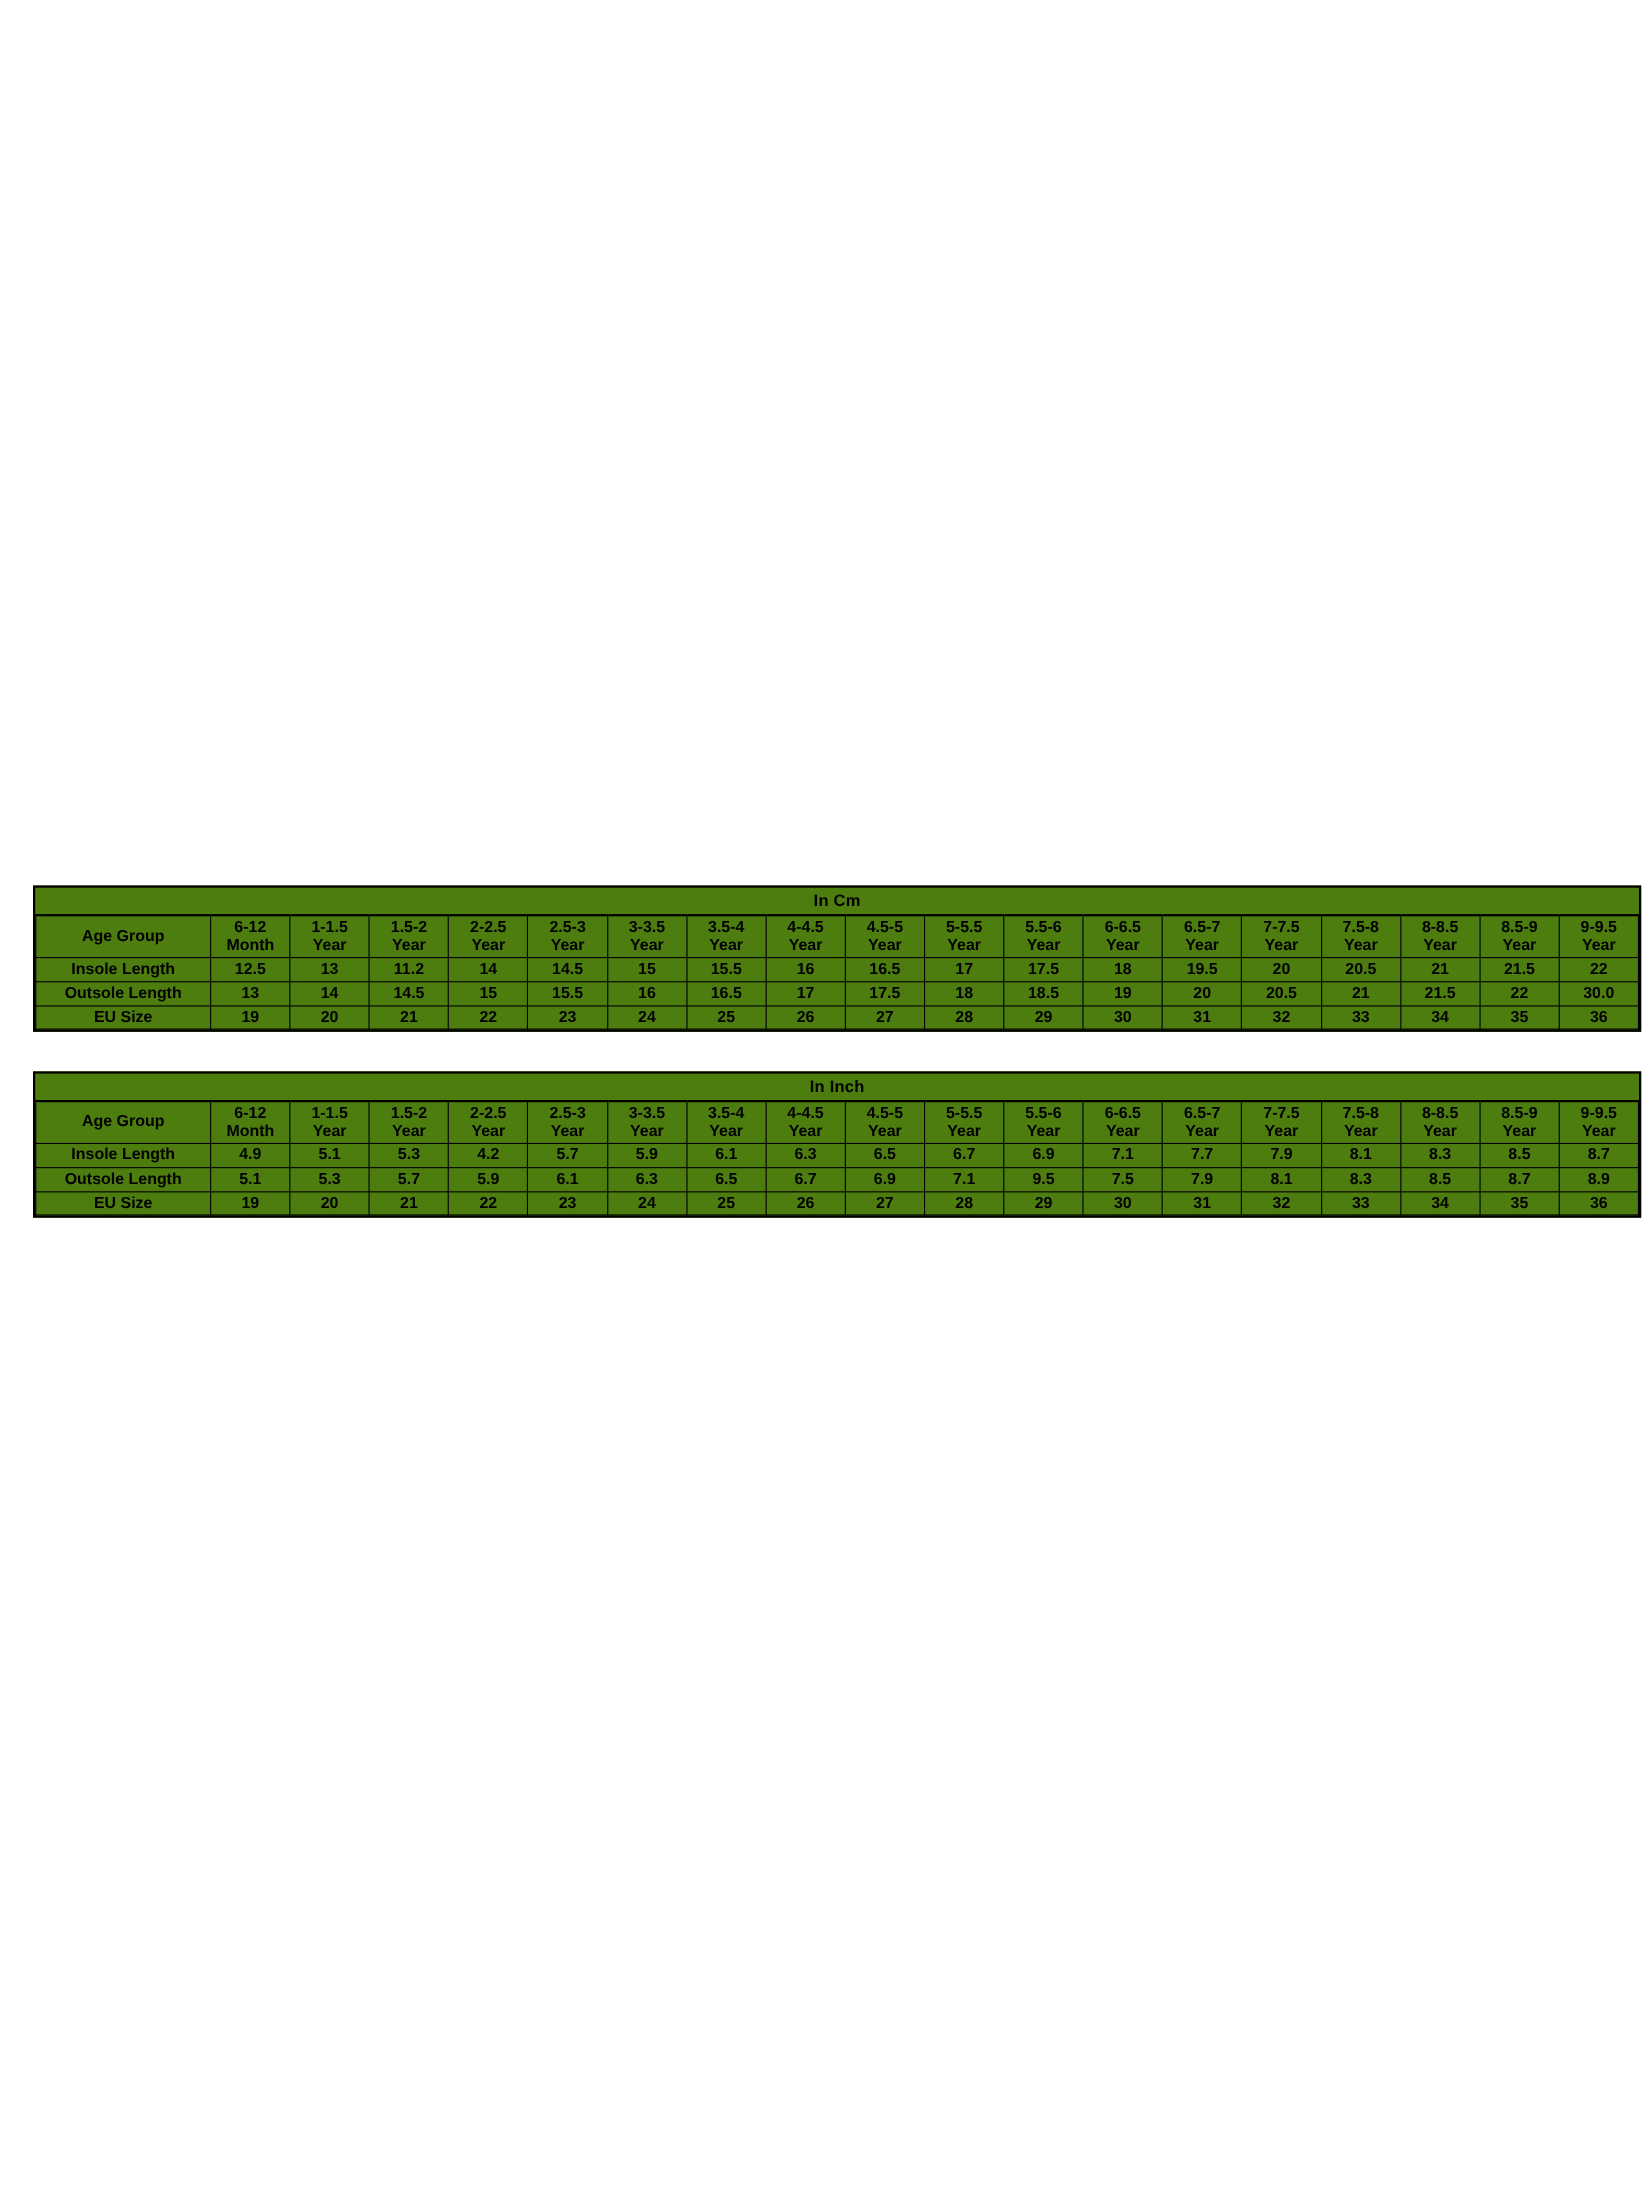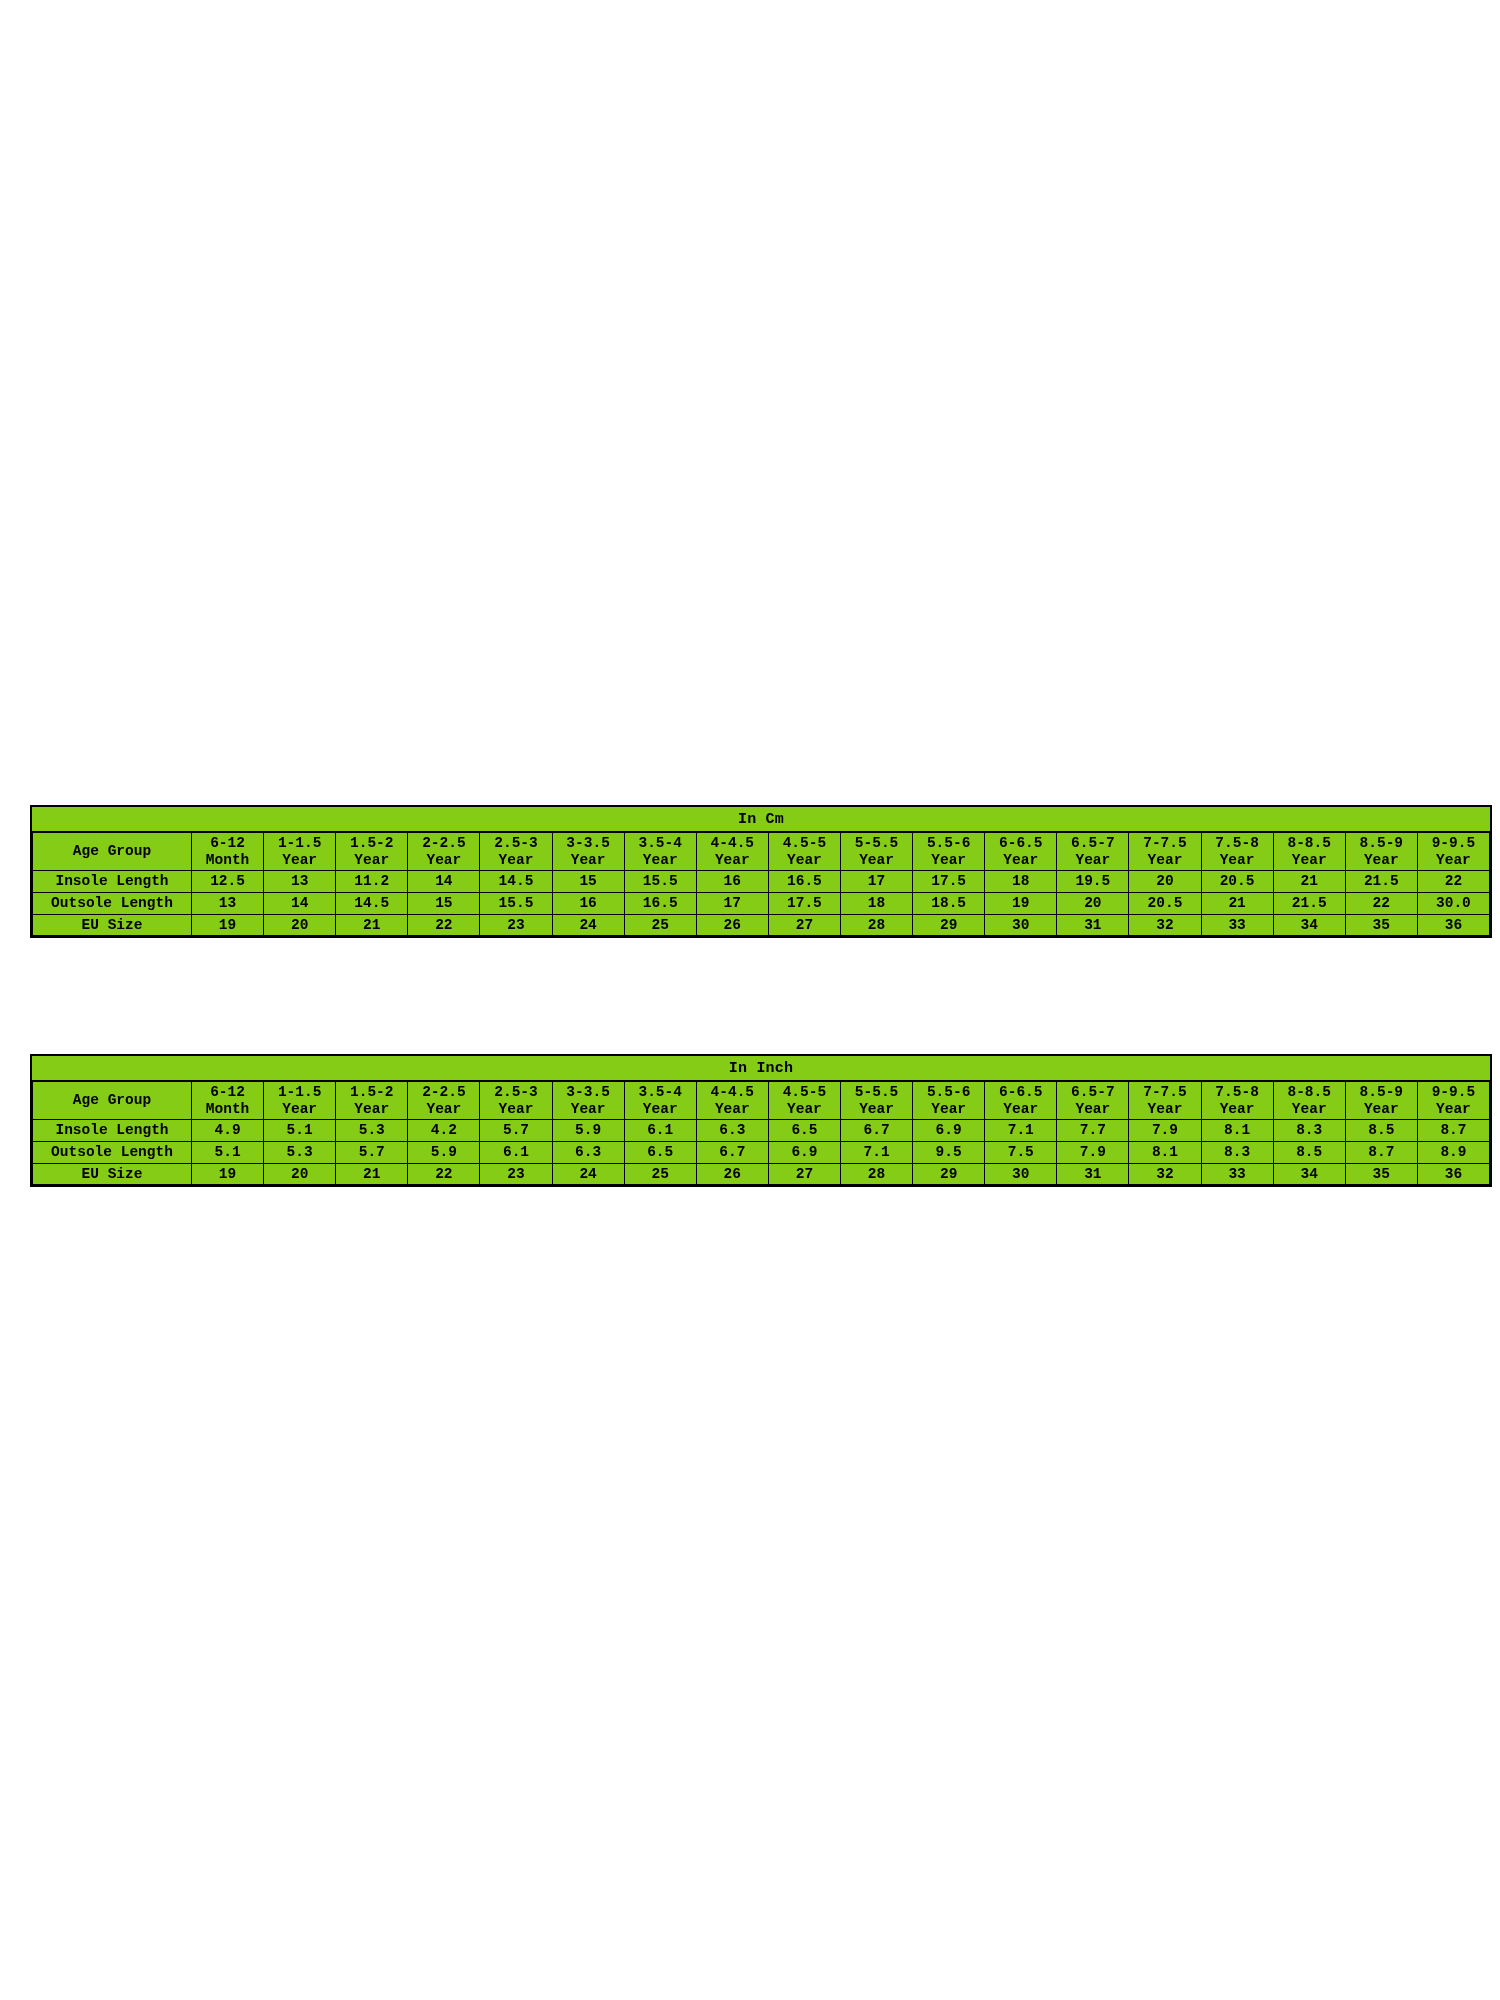--- a/index.html
+++ b/index.html
@@ -16,25 +16,24 @@
     width: 1500px;
     height: 2000px;
     background: #ffffff;
   }
   .table-block {
     position: absolute;
     left: 30px;
     width: 1462px;
     border: 2px solid #000000;
     box-sizing: border-box;
-    background: #84cc16;
-    font-family: Liberation Mono, monospace;
+    background: #4d7c0f;
   }
   #block-cm { top: 805px; }
-  #block-inch { top: 1054px; }
+  #block-inch { top: 974px; }
 
   .unit-title {
     text-align: center;
     font-size: 15px;
     font-weight: bold;
     padding: 4px 0 3px 0;
     letter-spacing: 0.2px;
   }
   table.size-table {
     border-collapse: collapse;

